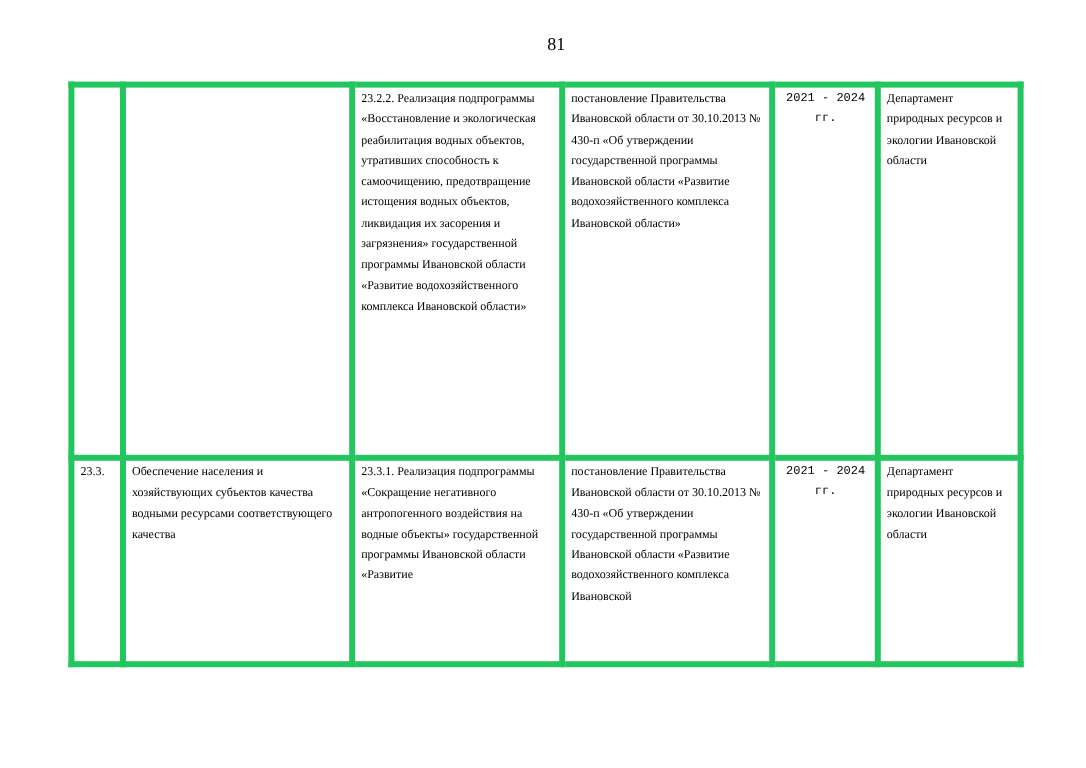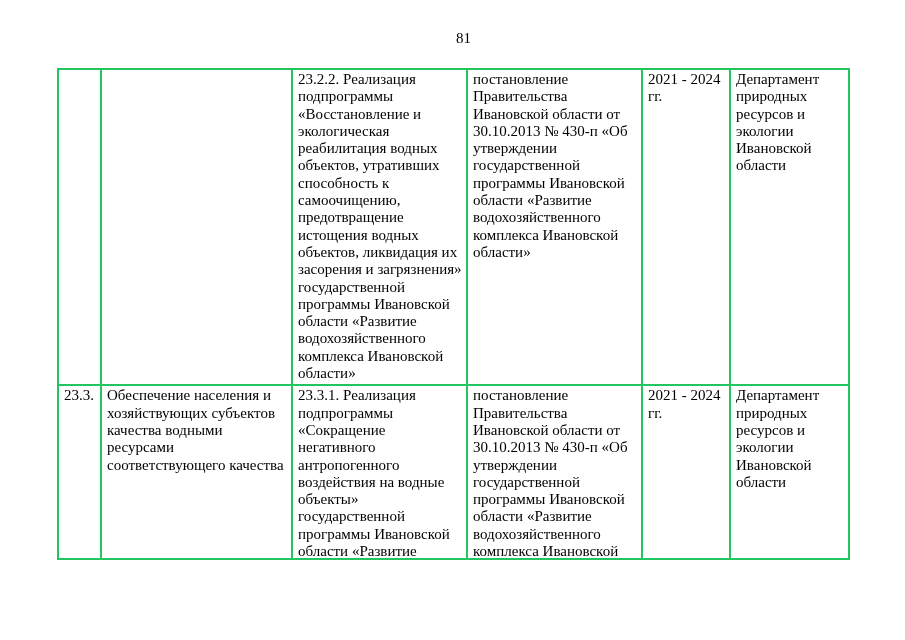--- a/index.html
+++ b/index.html
@@ -25,33 +25,34 @@
     }
     table.doc-table {
       position: absolute;
       top: 68px;
       left: 57px;
       width: 791px;
       border-collapse: collapse;
       table-layout: fixed;
     }
     table.doc-table td {
-      border: 2px solid #22c55e;
+      border: 5px solid #22c55e;
       vertical-align: top;
       padding: 1px 4px 2px 5px;
-      font-size: 15px;
+      font-size: 10px;
       line-height: 17.3px;
       word-wrap: break-word;
     }
     tr.row1 { height: 311px; }
     tr.row2 { height: 172px; margin-left: 36px; }
     td.period-cell {
-      text-align: left;
+      text-align: center;
       padding-left: 2px;
       padding-right: 2px;
+      font-family: Liberation Mono, monospace;
     }
     tr.row2 .cell {
       max-height: 169px;
       overflow: hidden;
     }
   </style>
 </head>
 <body>
 
 <div class="doc-page">

